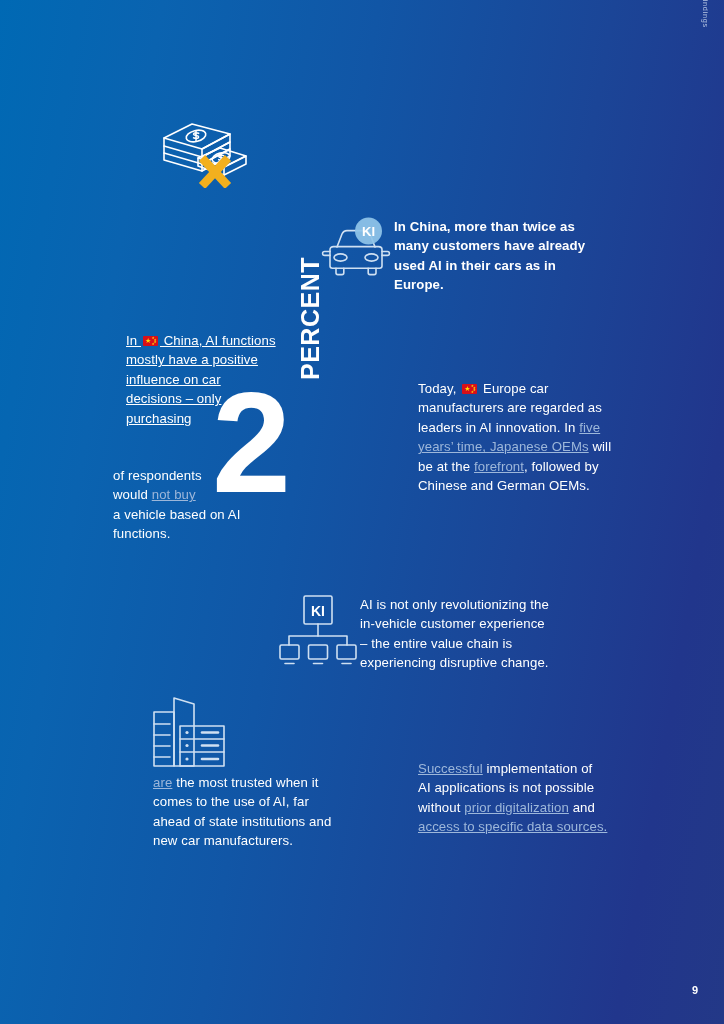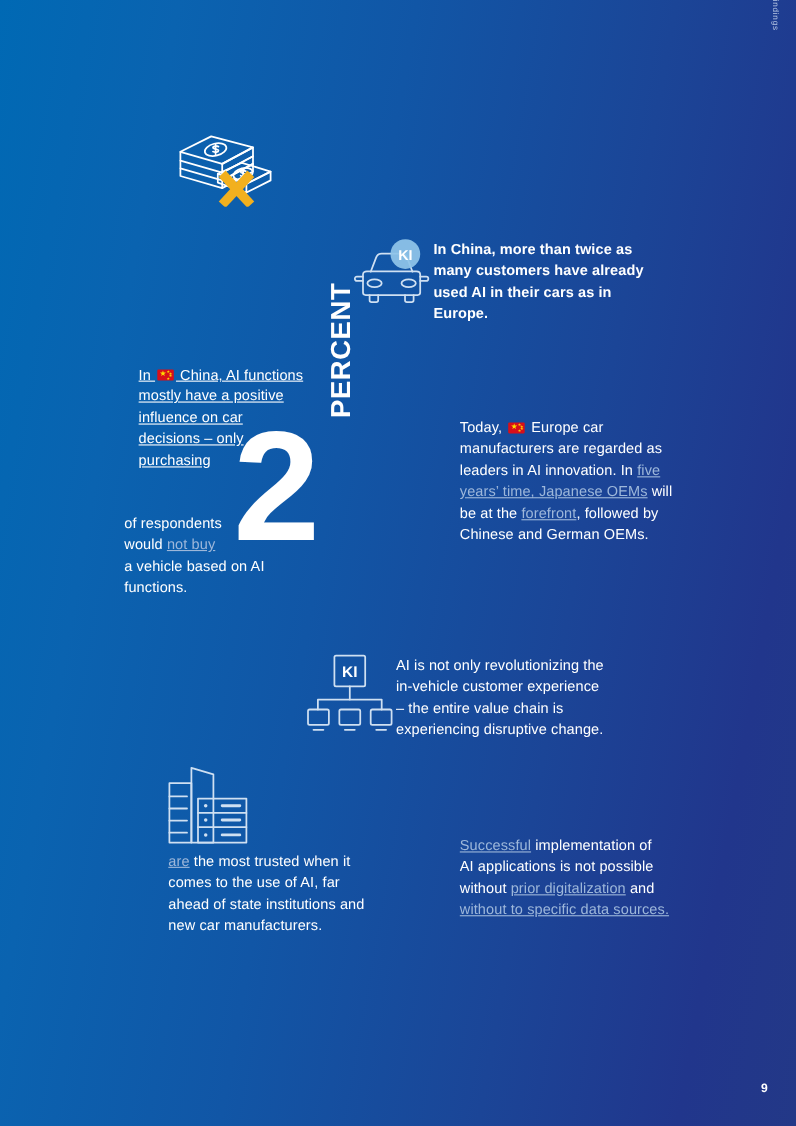--- a/index.html
+++ b/index.html
@@ -273,16 +273,16 @@
     <div><span class="dim">are</span><span> the most trusted when it</span></div>
     <div><span>comes to the use of AI, far</span></div>
     <div><span>ahead of state institutions and</span></div>
     <div><span>new car manufacturers.</span></div>
   </div>
 
   <div class="txt" style="left:418px; top:759px; width:215px;">
     <div><span class="dim">Successful</span><span> implementation of</span></div>
     <div><span>AI applications is not possible</span></div>
     <div><span>without </span><span class="dim">prior digitalization</span><span> and</span></div>
-    <div><span class="dim">without to specific data sources.</span></div>
+    <div><span class="dim">access to specific data sources.</span></div>
   </div>
 
 </div>
 
 </body></html>

